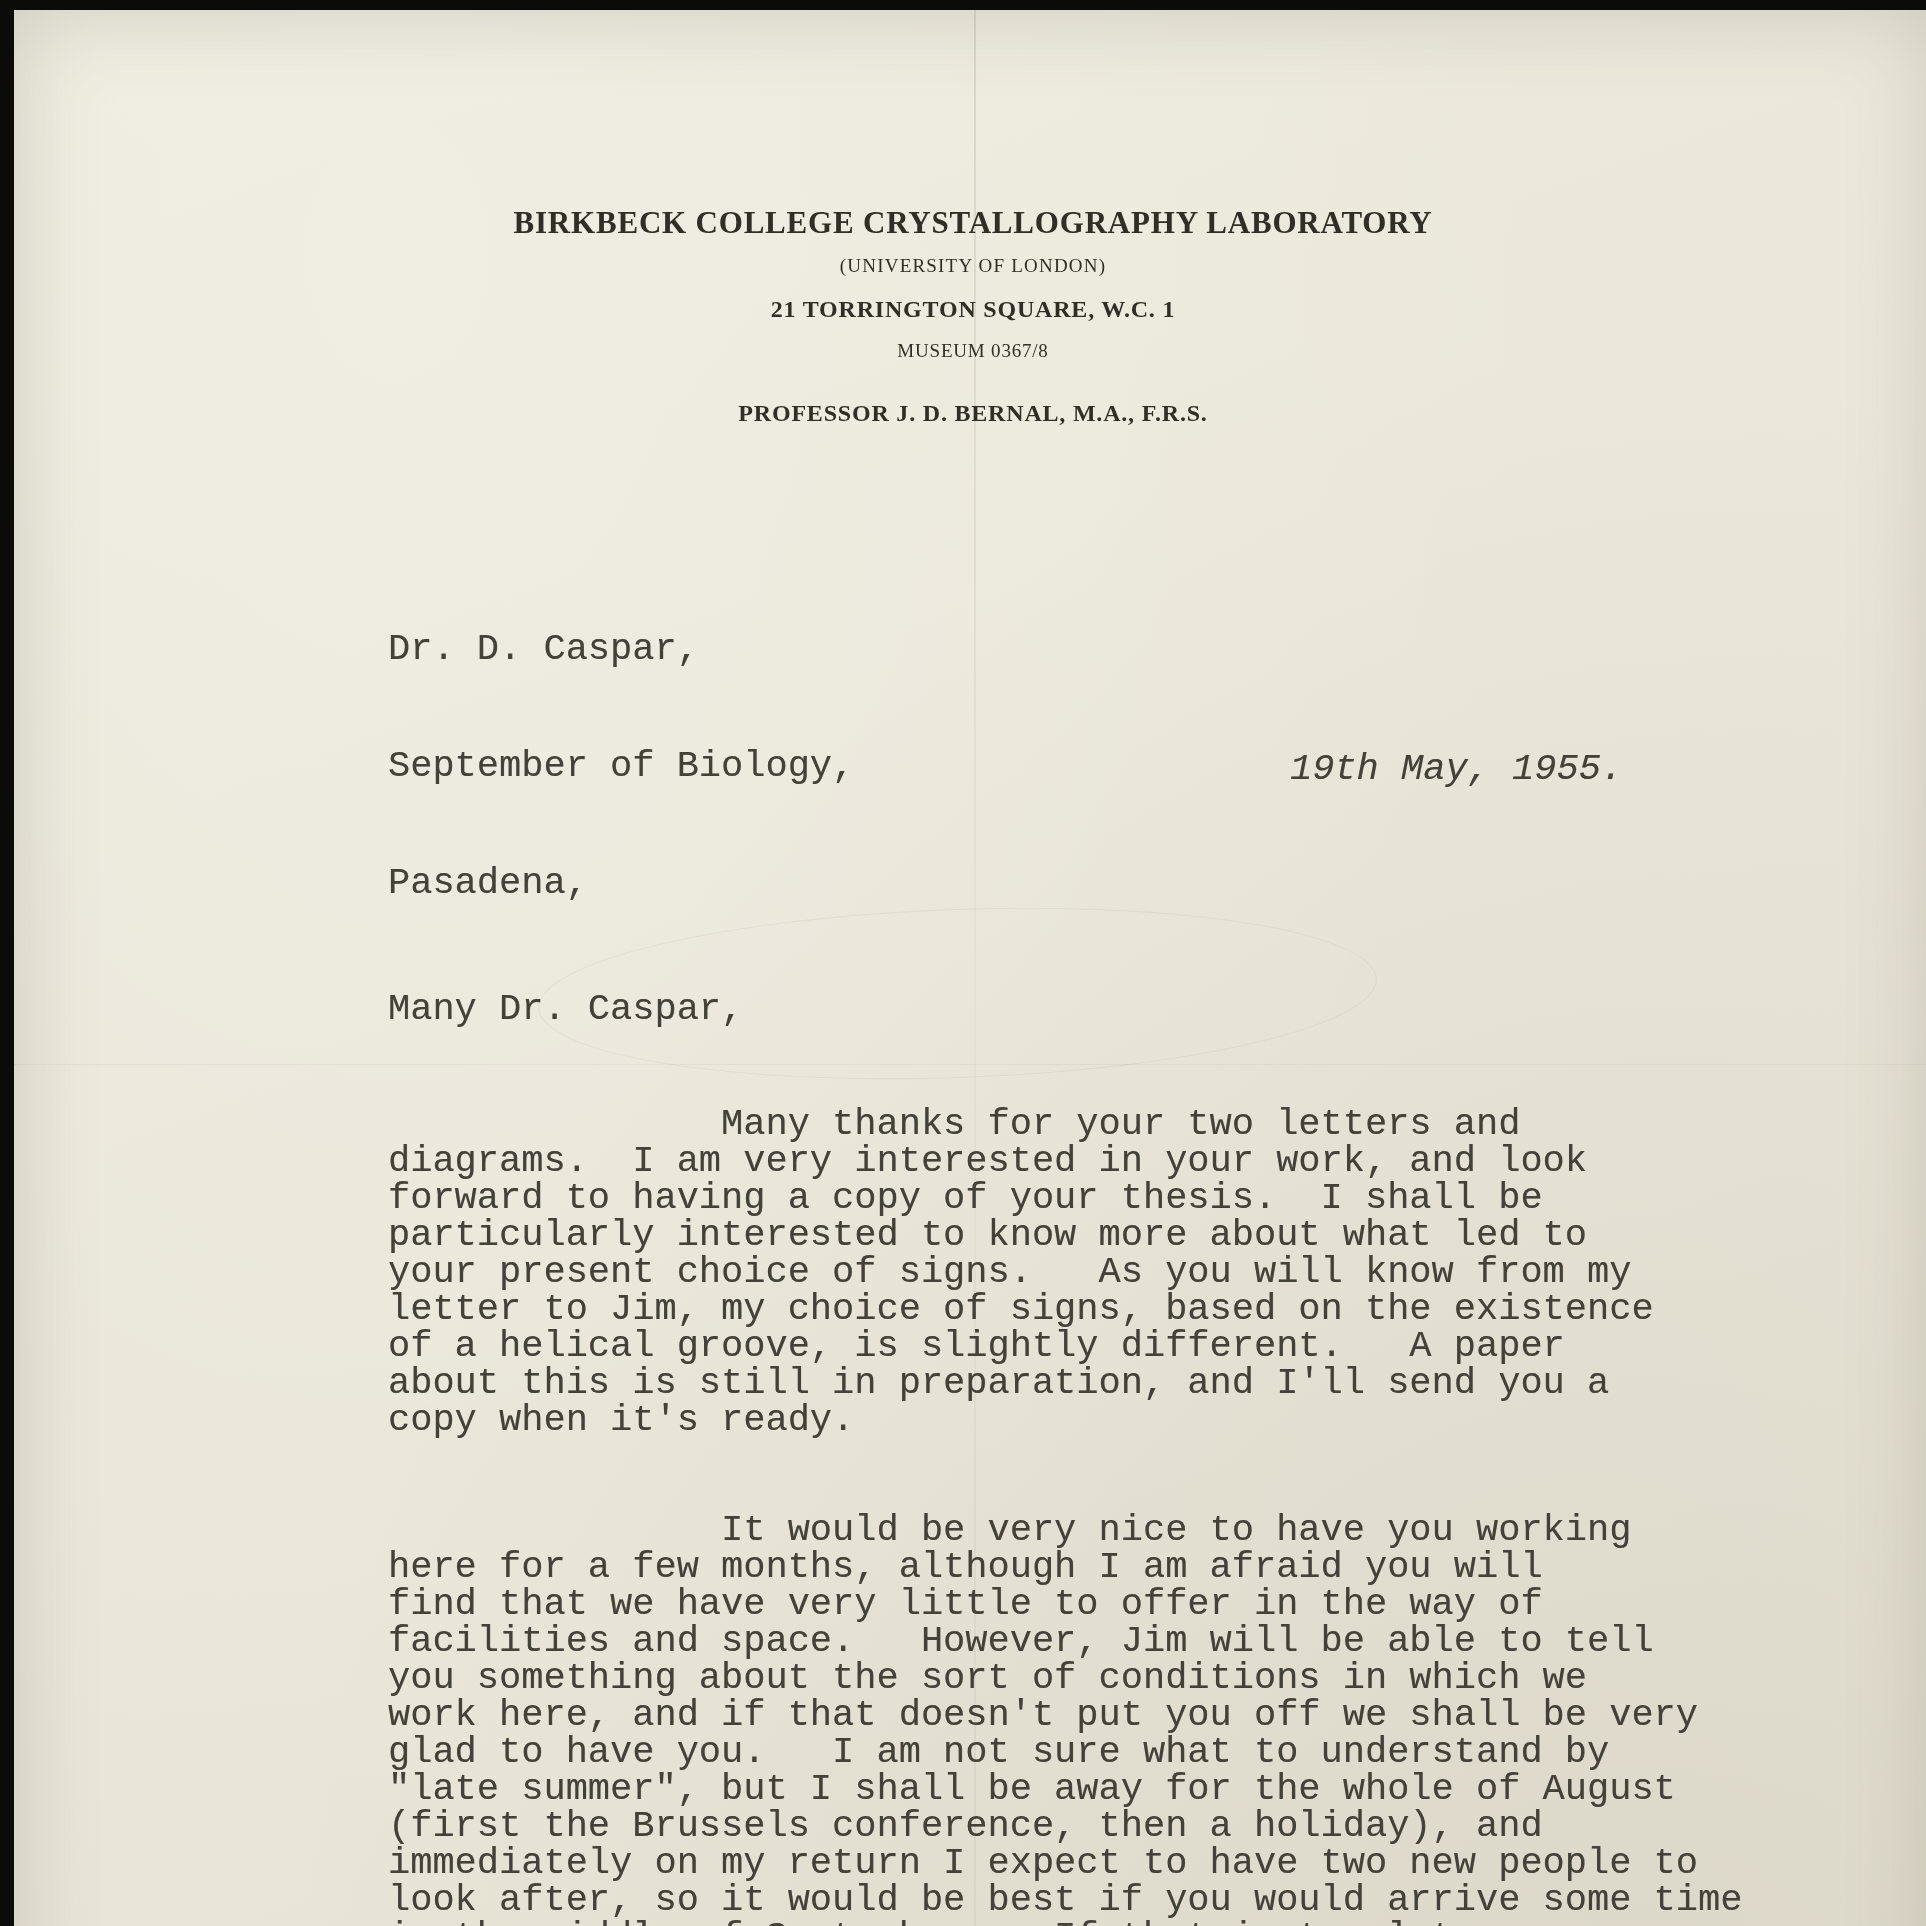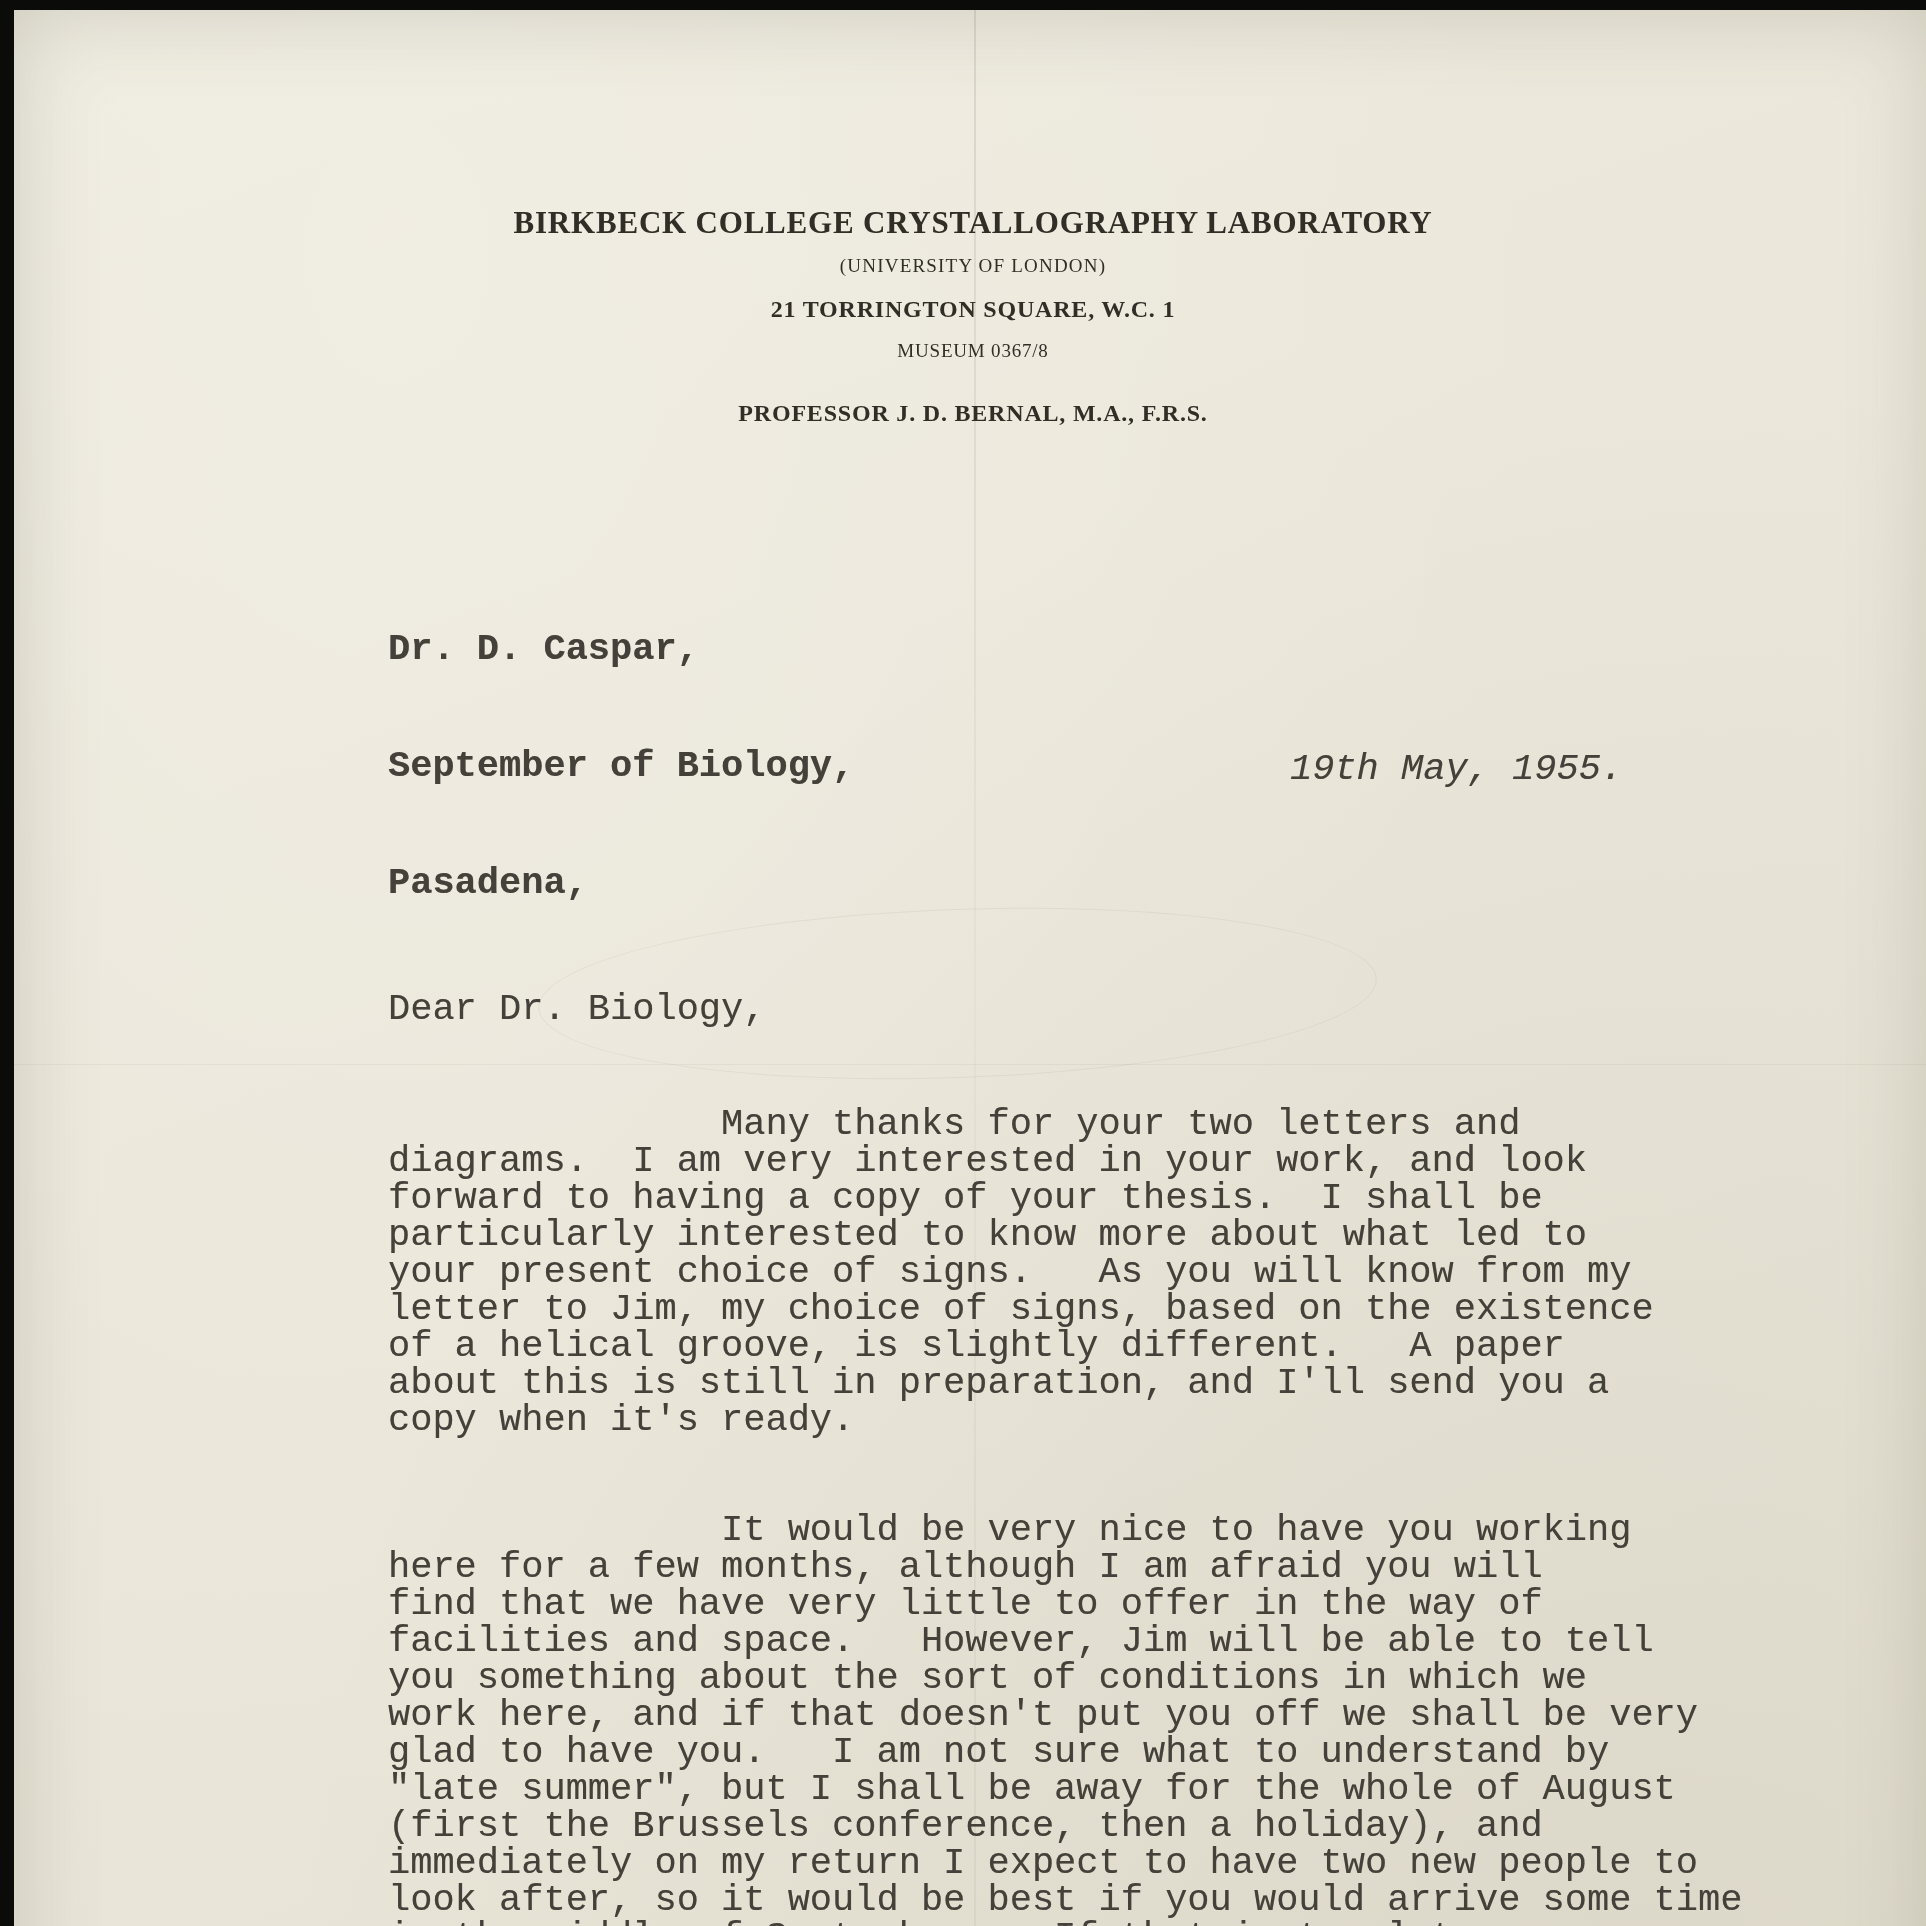--- a/index.html
+++ b/index.html
@@ -43,21 +43,21 @@
   .lh-title     { top:195px;  font-size:31px; font-weight:bold; letter-spacing:0.8px; }
   .lh-uni       { top:245px;  font-size:19px; letter-spacing:1.2px; }
   .lh-addr      { top:286px;  font-size:24px; font-weight:bold; letter-spacing:0.8px; }
   .lh-tel       { top:330px;  font-size:19px; letter-spacing:0.8px; }
   .lh-prof      { top:390px; font-size:24px; font-weight:bold; letter-spacing:0.8px; }
   .mono {
     font-family:"Liberation Mono", "DejaVu Sans Mono", monospace;
     color:#44413a;
     text-shadow: 0.2px 0.2px 0 rgba(62,59,50,0.35);
   }
-  .recipient { position:absolute; left:374px; top:542px; font-size:37px; line-height:39px; white-space:pre;font-weight:bold; }
+  .recipient { position:absolute; left:374px; top:542px; font-size:37px; line-height:39px; white-space:pre; }
   .date      { position:absolute; left:1276px; top:740px; font-size:37px; line-height:39px; white-space:pre;font-style:italic; }
   .salutation{ position:absolute; left:374px; top:981px; font-size:37px; line-height:37px; white-space:pre; }
   .para      { position:absolute; left:374px; font-size:37px; line-height:37px; white-space:pre;margin-top:31px; }
   .para-1 { top:1065px; }
   .para-2 { top:1471px; }
 </style>
 </head>
 <body>
 
 <div class="scan">
@@ -76,21 +76,21 @@
     </header>
 
     <div class="recipient mono">
       <div>Dr. D. Caspar,</div>
       <div>September of Biology,</div>
       <div>Pasadena,</div>
     </div>
 
     <div class="date mono">19th May, 1955.</div>
 
-    <div class="salutation mono">Dear Dr. Biology,</div>
+    <div class="salutation mono">Many Dr. Caspar,</div>
 
     <div class="para para-1 mono">               Many thanks for your two letters and
 diagrams.  I am very interested in your work, and look
 forward to having a copy of your thesis.  I shall be
 particularly interested to know more about what led to
 your present choice of signs.   As you will know from my
 letter to Jim, my choice of signs, based on the existence
 of a helical groove, is slightly different.   A paper
 about this is still in preparation, and I'll send you a
 copy when it's ready.</div>

